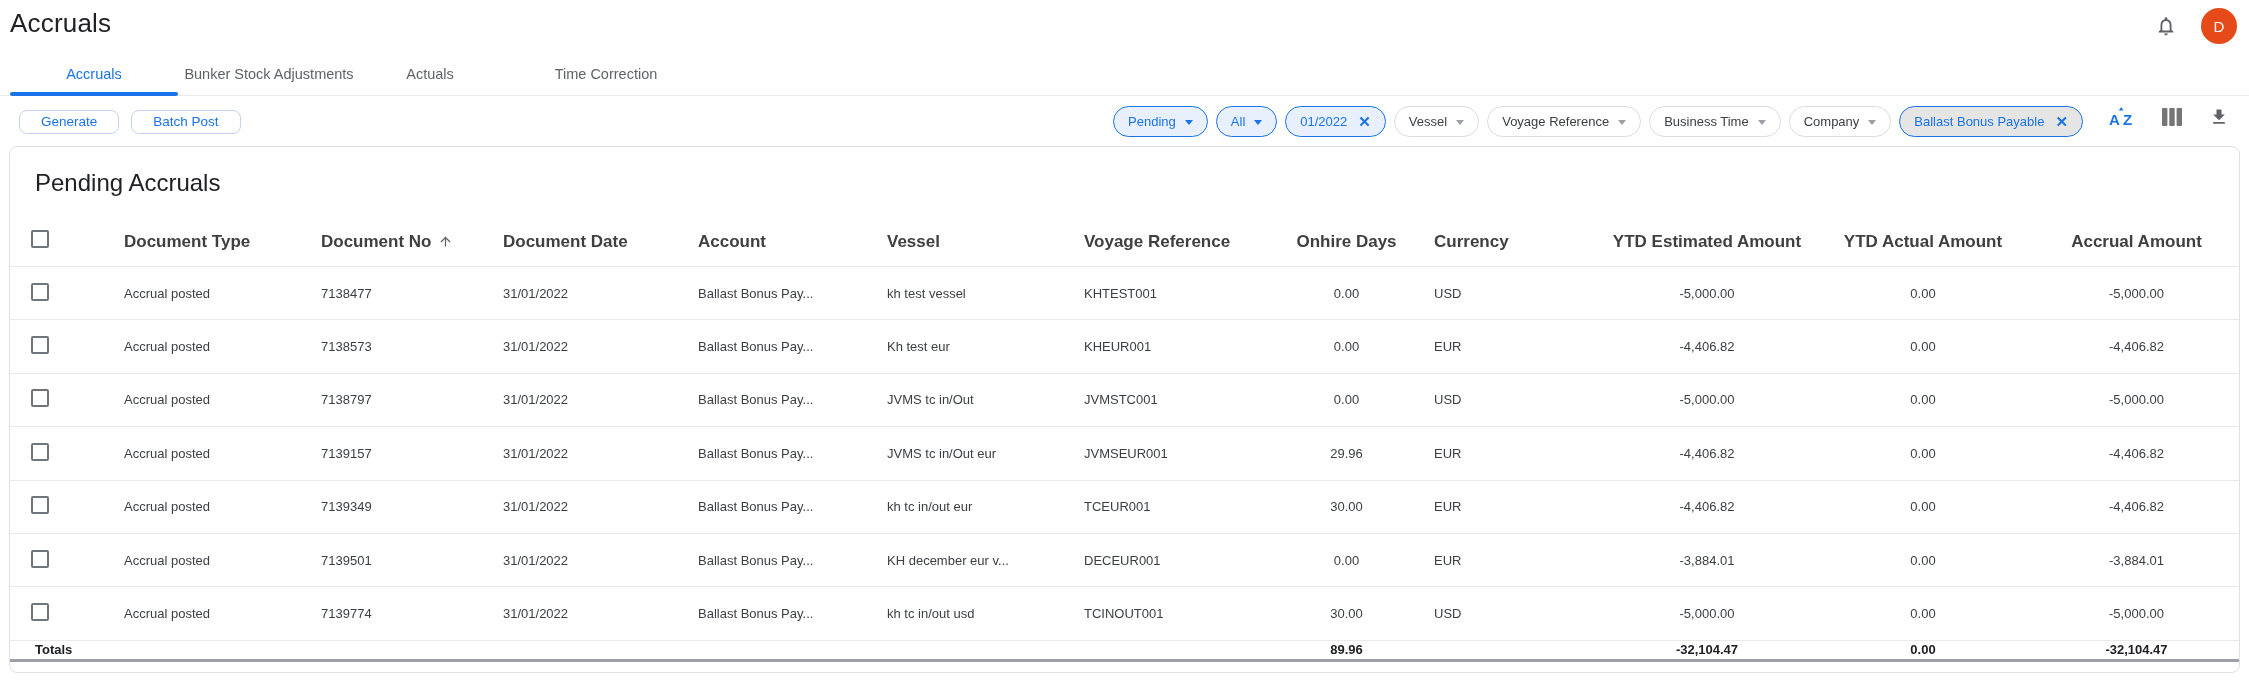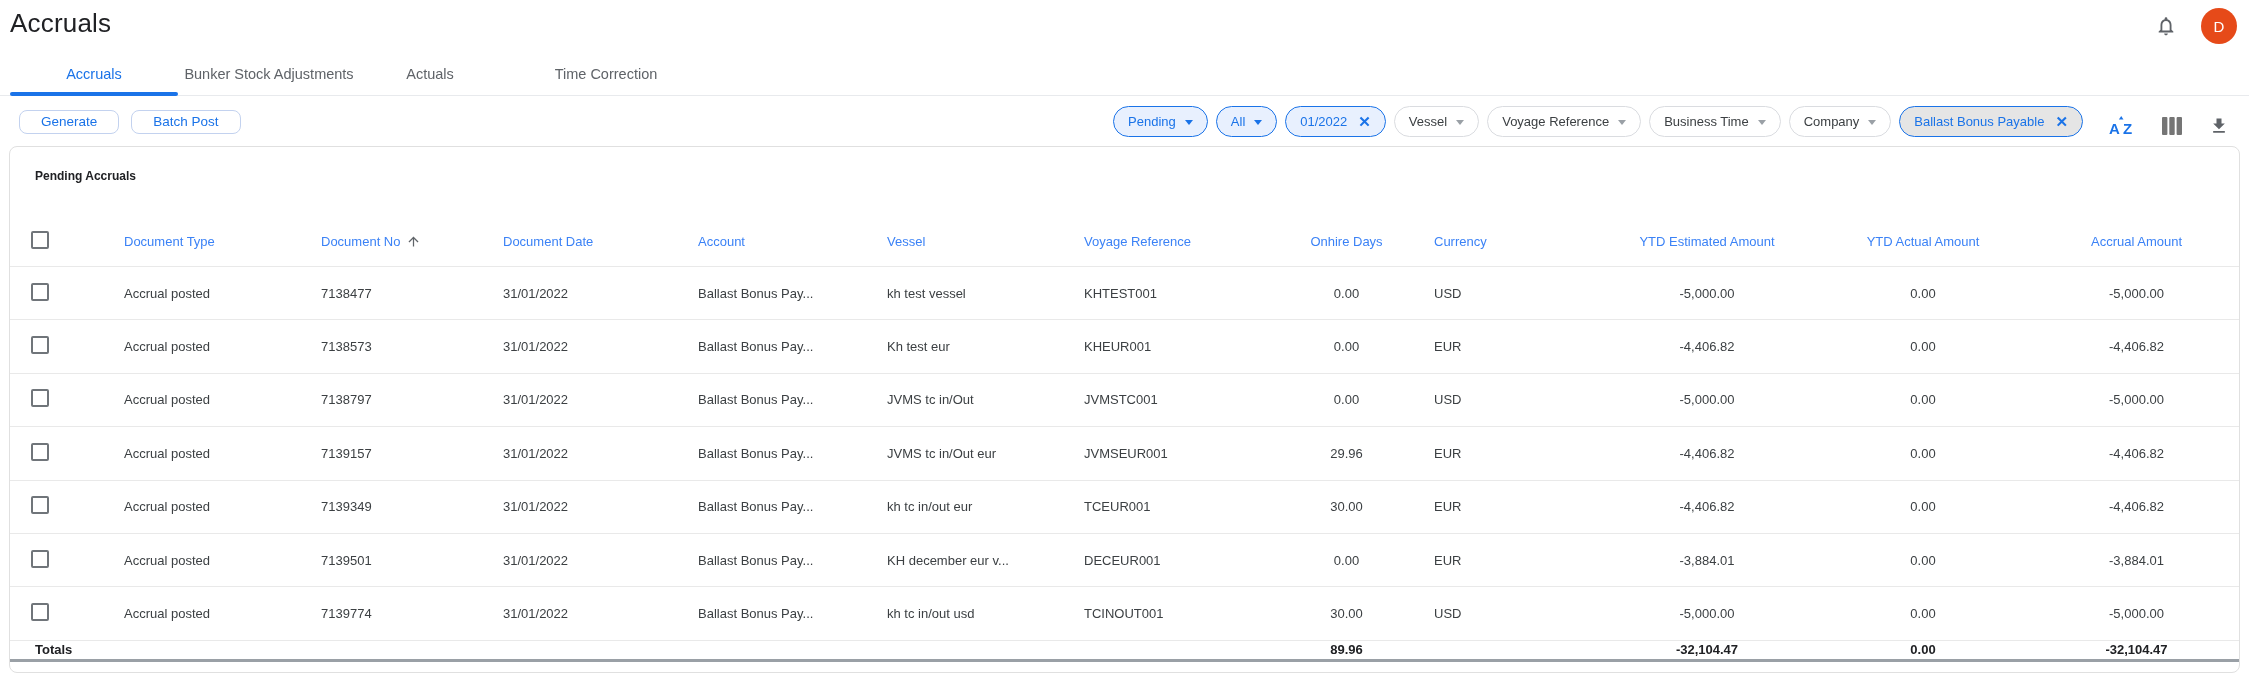--- a/index.html
+++ b/index.html
@@ -22,48 +22,48 @@
   .tab:nth-child(3){ width:140px; } .tab:nth-child(4){ width:212px; }
   .tab.active { color:#1a73e8; }
   .tab.active::after { content:""; position:absolute; left:0; right:0; bottom:-1px; height:4px;
     background:#1a73e8; border-radius:3px; }
 
   
   .toolbar { display:flex; align-items:center; padding:10px 20px 9px 9px; }
   .btn-group { display:flex; gap:12px; margin-left:10px; }
   .btn { height:24px; padding:0 21px; background:#fff; border:1px solid #c3d2ef; border-radius:8px;
     color:#1a73e8; font-size:13.5px; font-weight:500; font-family:inherit; cursor:pointer; }
-  .filters { margin-left:auto; display:flex; align-items:flex-end; gap:8px; }
+  .filters { margin-left:auto; display:flex; align-items:flex-start; gap:8px; }
   .chip { height:31px; display:inline-flex; align-items:center; gap:9px; padding:0 14px;
     border-radius:16px; font-size:13px; font-weight:500; cursor:pointer; white-space:nowrap; }
   .chip.blue { background:#e8f0fe; border:1px solid #1a73e8; color:#1a73e8; }
   .chip.outline-blue { background:#e5e5e5; border:1px solid #1a73e8; color:#1a73e8; }
   .chip.gray { background:#fff; border:1px solid #dadce0; color:#3c4043; }
   .chev { width:0; height:0; border-left:4.5px solid transparent; border-right:4.5px solid transparent;
     border-top:5px solid currentColor; margin-top:1px; }
   .chip.gray .chev { border-top-color:#9aa0a6; }
   .chip .x { font-size:15px; font-weight:700; line-height:1; margin-left:2px; }
   .icon-group { display:flex; align-items:center; gap:26px; margin-left:18px; }
   .tool-icon { cursor:pointer; display:flex; align-items:center; }
 
   
   .card { margin:0 9px; background:#fff; border:1px solid #e0e0e0; border-radius:8px;
     height:527px; overflow:hidden; }
-  .card-title { font-size:12px; font-weight:700; color:#202124; padding:22px 0 0 25px; height:70px; }
+  .card-title { font-size:24px; font-weight:400; color:#202124; padding:22px 0 0 25px; height:70px; }
 
   .grid-row { display:grid;
     grid-template-columns:114px 197px 182px 195px 189px 197px 206px 123px 197px 204px 228px minmax(0,1fr);
     align-items:center; }
   .cell { overflow:hidden; white-space:nowrap; text-overflow:ellipsis; }
   .cb-cell { padding-left:21px; }
   .num { text-align:center; padding-right:10px; }
   .cur { padding-left:21px; }
   .last { padding-right:8px; }
 
-  .thead-row { height:49px; font-size:13px; font-weight:400; color:#3b82f6; }
+  .thead-row { height:49px; font-size:17px; font-weight:700; color:#404040; }
   .thead-row .hcell { display:flex; align-items:center; }
   .thead-row .num { display:block; }
   .sort-arrow { width:15px; height:15px; fill:#5f6368; margin-left:6px; flex:0 0 auto; }
 
   .body-row { height:53.4px; border-top:1px solid #e9e9e9; font-size:13px; color:#3c4043; }
 
   .totals-row { height:22px; border-top:1px solid #e9e9e9; border-bottom:3px solid #9aa0a6;
     font-size:13px; font-weight:700; color:#202124; }
   .totals-label { grid-column:1 / 3; padding-left:25px; }
   .totals-onhire { grid-column:8; } .totals-est { grid-column:10; }

